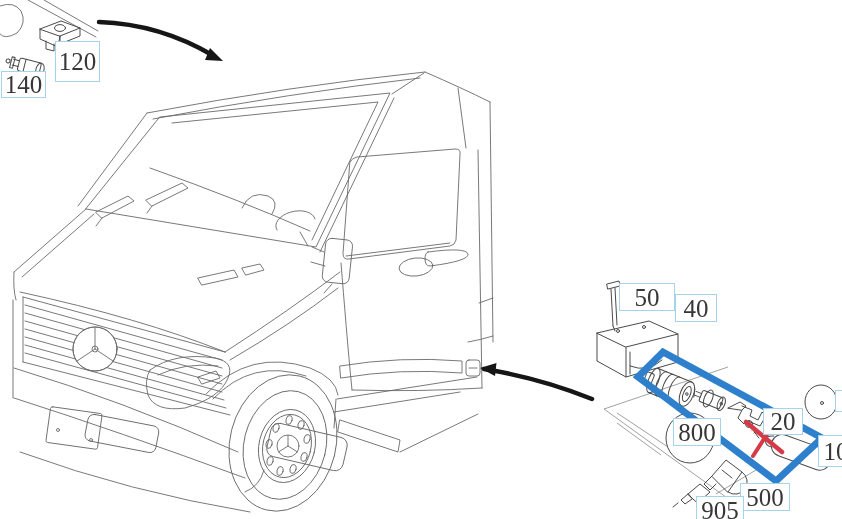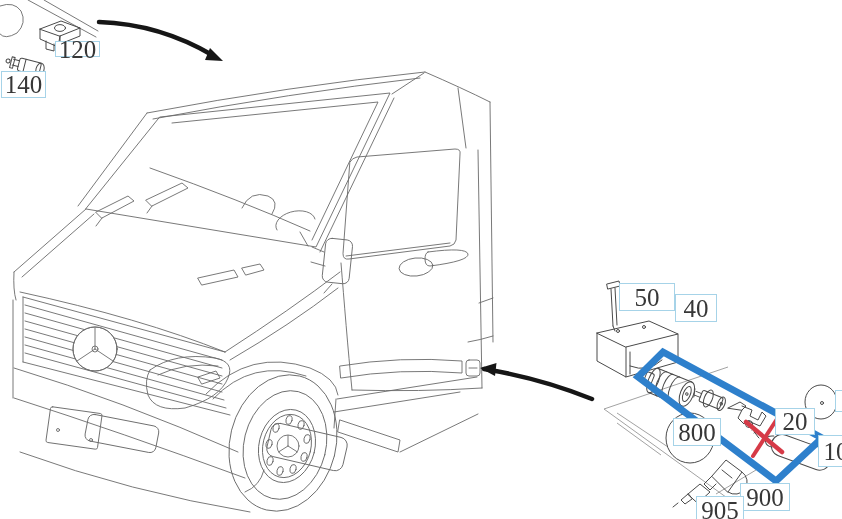--- a/index.html
+++ b/index.html
@@ -251,33 +251,33 @@
     </g>
 
     <polygon points="663,352 822,438 776,481 638,377" fill="none" stroke="#2e80cc" stroke-width="7" stroke-linejoin="miter"></polygon>
 
     <g>
       <path d="M746,422 L782,452" fill="none" stroke="#d63a47" stroke-width="4.5" stroke-linecap="round"></path>
       <path d="M753,456 L777,419" fill="none" stroke="#d63a47" stroke-width="4" stroke-linecap="round"></path>
     </g>
   </svg>
 
-  <div class="callout" style="left:55px;top:41px;width:45px;height:16px;">120</div>
+  <div class="callout" style="left:55px;top:41px;width:45px;height:41px;">120</div>
 
   <div class="callout" style="left:1px;top:71px;width:45px;height:27px;">140</div>
 
   <div class="callout" style="left:619px;top:283px;width:56px;height:28px;">50</div>
 
   <div class="callout" style="left:675px;top:294px;width:42px;height:28px;text-align:right;">40</div>
 
   <div class="callout" style="left:673px;top:418px;width:48px;height:28px;">800</div>
 
-  <div class="callout" style="left:763px;top:408px;width:40px;height:27px;margin-left:12px;">20</div>
+  <div class="callout" style="left:763px;top:408px;width:40px;height:27px;">20</div>
 
   <div class="callout" style="left:818px;top:435px;width:36px;height:32px;">10</div>
 
   <div class="callout" style="left:835px;top:390px;width:20px;height:22px;"></div>
 
-  <div class="callout" style="left:740px;top:483px;width:50px;height:28px;">900</div>
+  <div class="callout" style="left:740px;top:483px;width:50px;height:28px;">500</div>
 
   <div class="callout" style="left:696px;top:496px;width:48px;height:28px;">905</div>
 
 </div>
 
 </body></html>

